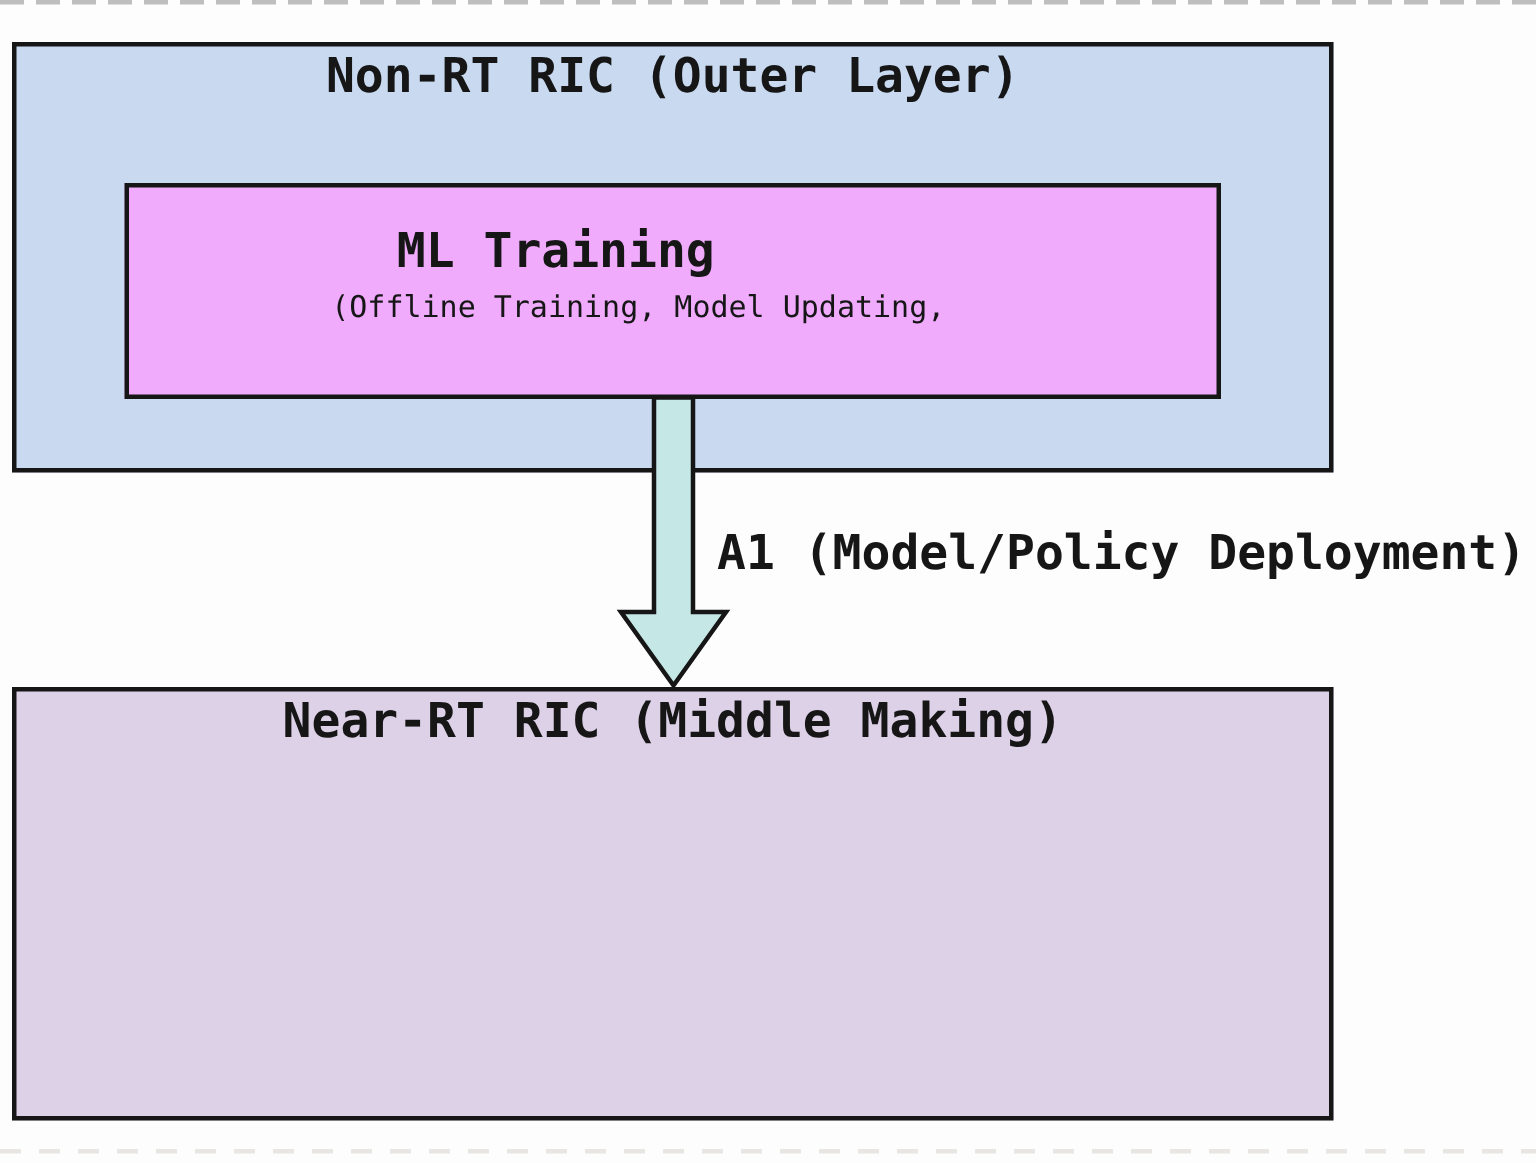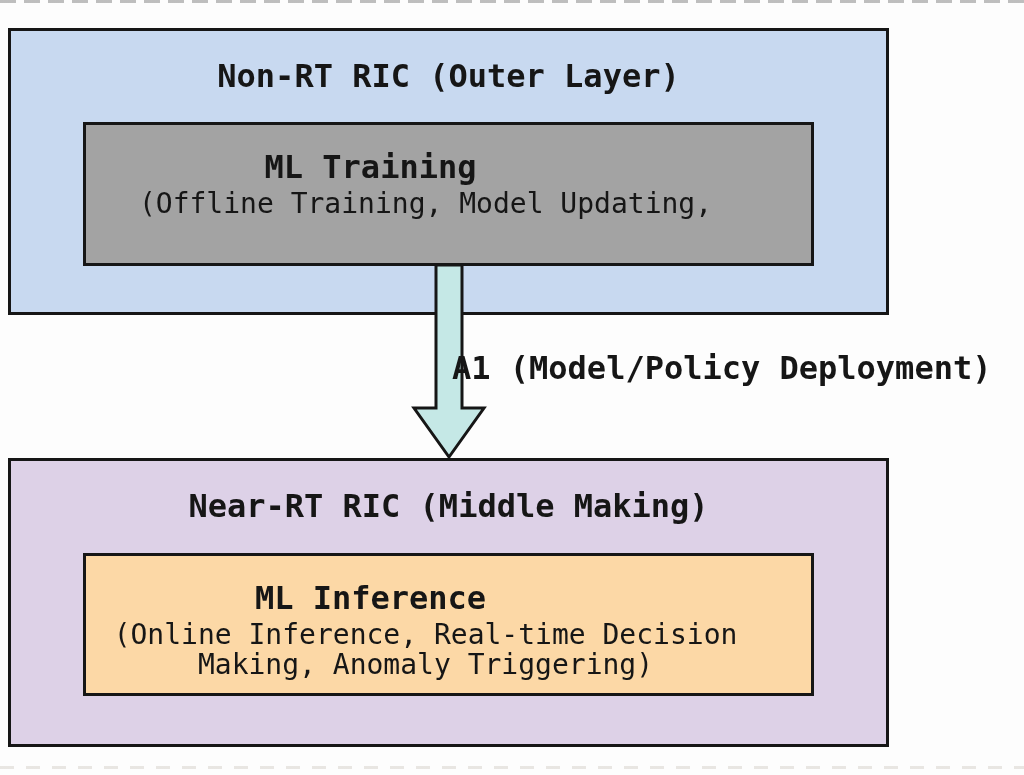--- a/index.html
+++ b/index.html
@@ -15,21 +15,20 @@
   .box {
     position: absolute;
     box-sizing: border-box;
     border: 3px solid #161616;
   }
   .outer-top    { left: 8px;  top: 28px;  width: 881px; height: 287px; background: #c8d9f0; }
   .outer-bottom { left: 8px;  top: 458px; width: 881px; height: 289px; background: #ddd1e7; }
   .inner-top    { left: 83px; top: 122px; width: 731px; height: 144px; background: #d6e8c4; }
   .inner-bottom { left: 83px; top: 553px; width: 731px; height: 143px; background: #fcd8a6; }
   .outer-title {
-    padding-top: 26px;
     text-align: center;
     font-size: 32px;
     font-weight: bold;
     letter-spacing: 0;
     white-space: nowrap;
   }
   .inner-content {
     box-sizing: border-box;
     width: 100%;
     height: 100%;
@@ -37,35 +36,35 @@
     text-align: center;
   }
   .inner-heading {
     font-size: 32px;
     font-weight: bold;
     line-height: 44px;
     padding-right: 110px;
     white-space: nowrap;
   }
   .inner-sub {
-    font-size: 28px;
+    font-size: 20px;
     font-weight: normal;
     line-height: 30px;
     white-space: nowrap;
   }
   .arrow-svg {
     position: absolute;
     left: 407px;
     top: 263px;
     width: 84px;
     height: 198px;
   }
   .arrow-label {
     position: absolute;
-    left: 452px;
+    left: 478px;
     top: 349px;
     font-size: 32px;
     font-weight: bold;
     white-space: nowrap;
   }
   .artifact {
     position: absolute;
     left: 0;
     width: 1024px;
     height: 3px;
@@ -88,40 +87,33 @@
 <body>
 
 <div class="canvas">
 
   <div class="artifact artifact-top"></div>
 
   <div class="box outer-top" style="background-color: rgb(200, 217, 240);">
     <div class="outer-title">Non-RT RIC (Outer Layer)</div>
   </div>
 
-  <div class="box inner-top" style="background-color: #a3a3a3;">
+  <div class="box inner-top" style="background-color: #f0abfc;">
     <div class="inner-content">
       <div class="inner-heading">ML Training</div>
       <div class="inner-sub">(Offline Training, Model Updating,</div>
     </div>
   </div>
 
   <svg class="arrow-svg" viewBox="0 0 84 198" xmlns="http://www.w3.org/2000/svg">
     <polygon points="29,2 29,145 7,145 42,194 77,145 55,145 55,2" stroke="#161616" stroke-width="3" stroke-linejoin="miter" fill="#c5e8e6"></polygon>
   </svg>
 
   <div class="arrow-label">A1 (Model/Policy Deployment)</div>
 
   <div class="box outer-bottom" style="background-color: rgb(221, 209, 231);">
     <div class="outer-title">Near-RT RIC (Middle Making)</div>
   </div>
 
-  <div class="box inner-bottom" style="background-color: rgb(252, 216, 166);">
-    <div class="inner-content">
-      <div class="inner-heading">ML Inference</div>
-      <div class="inner-sub">(Online Inference, Real-time Decision</div>
-      <div class="inner-sub">Making, Anomaly Triggering)</div>
-    </div>
-  </div>
 
   <div class="artifact artifact-bottom"></div>
 
 </div>
 
 </body></html>

